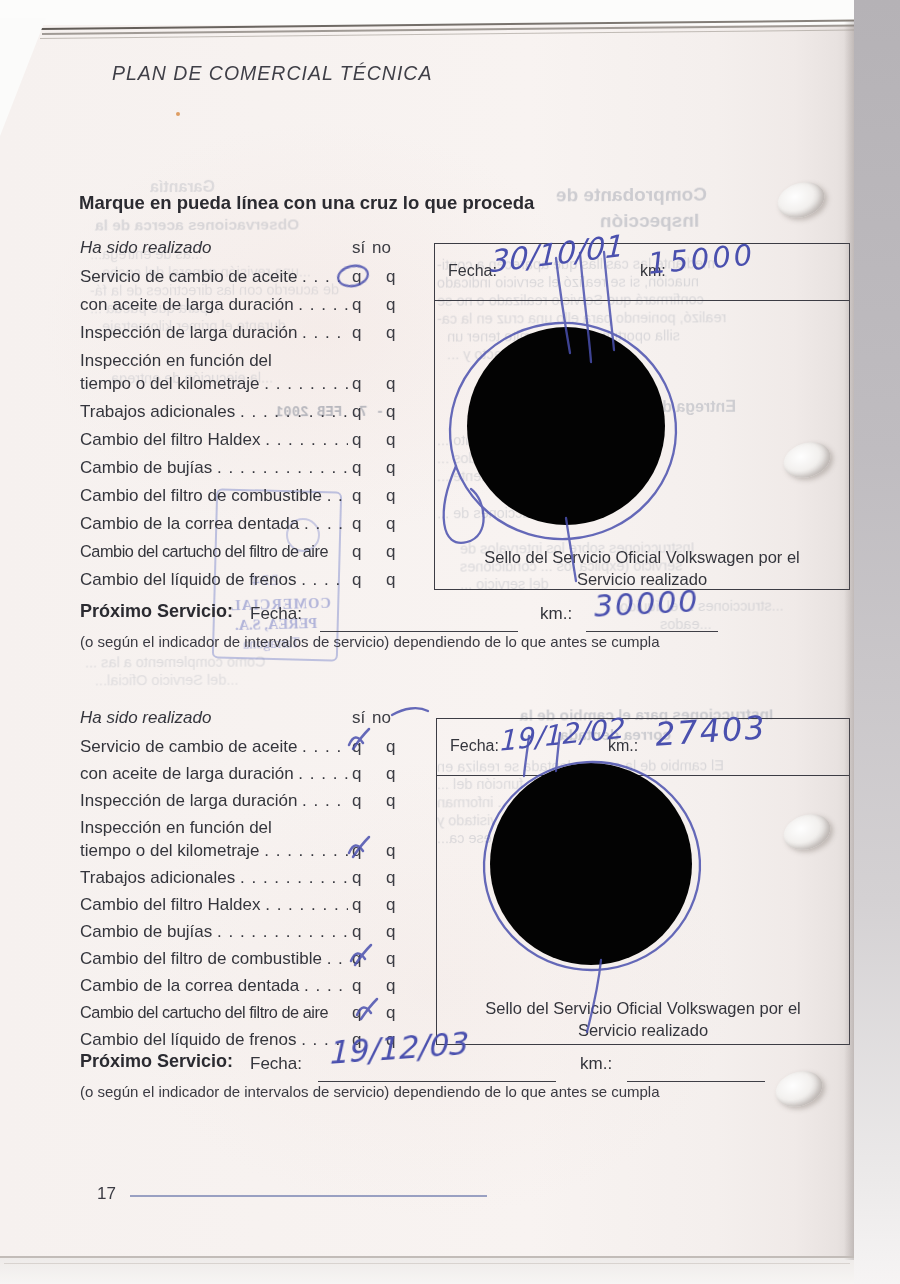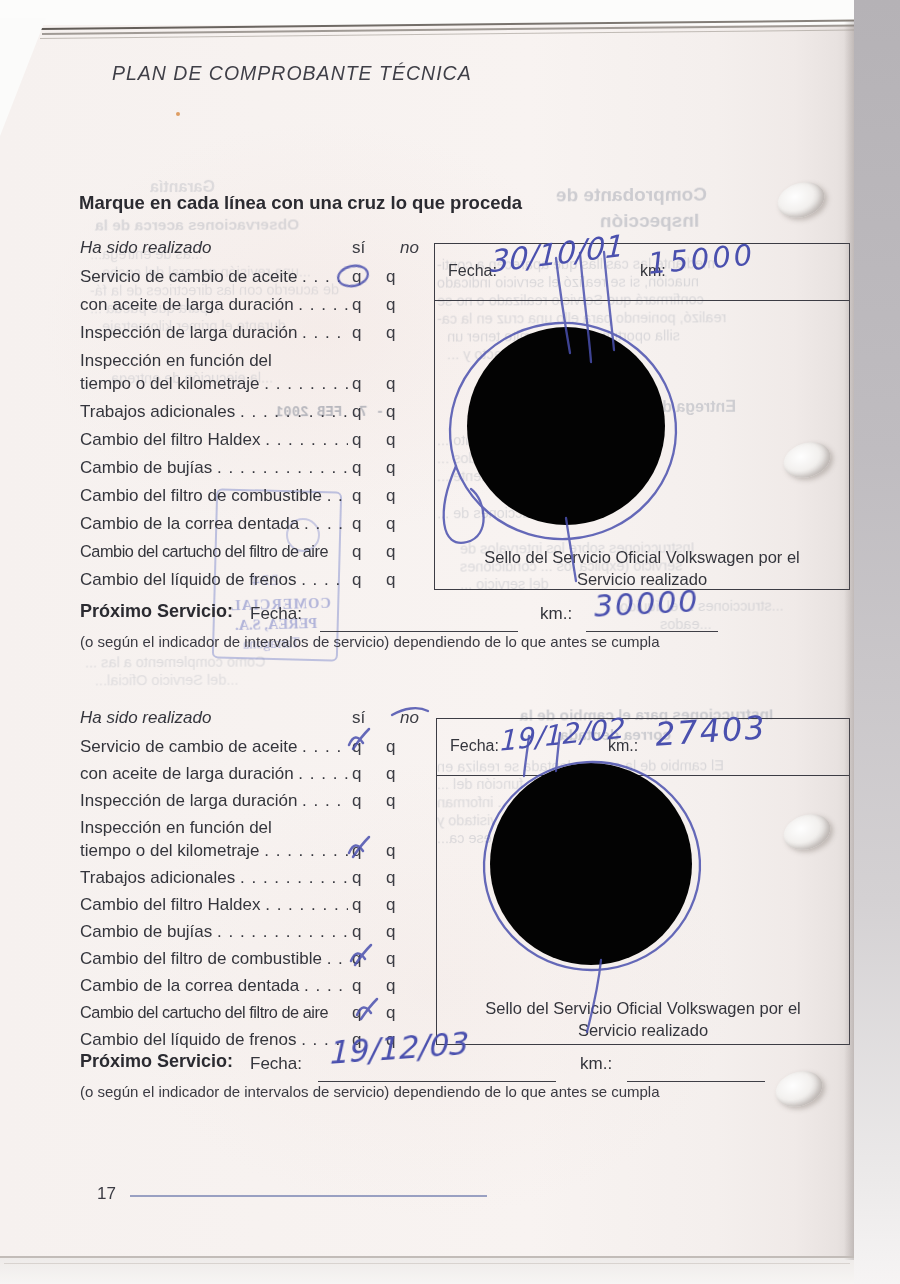--- a/index.html
+++ b/index.html
@@ -37,21 +37,21 @@
   .ptitle{position:absolute;left:112px;top:62px;z-index:15;font-size:19.5px;font-style:italic;
     letter-spacing:1px;color:#3f3f47;white-space:nowrap;}
   .pheading{position:absolute;left:79px;top:192px;z-index:15;font-size:18.5px;font-weight:bold;color:#2b2b31;white-space:nowrap;}
 
   .crow{position:absolute;left:80px;width:412px;height:24px;z-index:15;font-size:17px;color:#34353c;white-space:nowrap;}
   .cl{display:inline-block;width:268px;overflow:hidden;white-space:nowrap;vertical-align:top;}
   .tight .cl{letter-spacing:-0.45px;font-size:16.3px;}
   .dts{letter-spacing:1px;}
   .qb{position:absolute;top:0;color:#3b3c43;}
   .qsi{left:272px;} .qno{left:306px;}
-  .hsi{left:272px;} .hno{left:320px;font-style:italic;}
+  .hsi{left:272px;} .hno{left:292px;}
   .ital{font-style:italic;}
 
   .sbox{position:absolute;z-index:12;border:1.6px solid #3c3c44;background:transparent;}
   .frow{position:absolute;left:0;top:0;right:0;border-bottom:1.4px solid #3c3c44;}
   .flabel{position:absolute;font-size:16px;color:#34353c;z-index:15;}
   .cap{position:absolute;left:0;right:0;text-align:center;font-size:16.5px;line-height:22px;color:#34353c;z-index:16;}
 
   .circle{position:absolute;border-radius:50%;background:#030303;z-index:20;}
 
   .psbold{position:absolute;z-index:15;font-size:18px;font-weight:bold;color:#2b2b31;white-space:nowrap;}
@@ -169,22 +169,22 @@
   <div class="bf f31">Como complemento a las ...</div>
   <div class="bf f32">...del Servicio Oficial...</div>
   <div class="bf bdate">- 7. FEB 2001</div>
   <div class="bstampbox"></div>
   <div class="bstampcircle"></div>
   <div class="bst st0">224</div>
   <div class="bst st1">COMERCIAL</div>
   <div class="bst st2">PEREA, S.A.</div>
   <div class="bst st3">Tarragona</div>
 
-  <div class="ptitle">PLAN DE COMPROBANTE TÉCNICA</div>
-  <div class="pheading">Marque en cada línea con una cruz lo que proceda</div>
+  <div class="ptitle">PLAN DE COMERCIAL TÉCNICA</div>
+  <div class="pheading">Marque en pueda línea con una cruz lo que proceda</div>
 
   <div class="crow" style="top:238px">
     <span class="ital">Ha sido realizado</span>
     <span class="qb hsi">sí</span>
     <span class="qb hno">no</span>
   </div>
   <div class="crow" style="top:267px">
     <span class="cl"><span>Servicio de cambio de aceite </span><span class="dts">. . . . . . . . . . . . . . . . . . . . . . . . .</span></span>
     <span class="qb qsi">q</span>
     <span class="qb qno">q</span>

